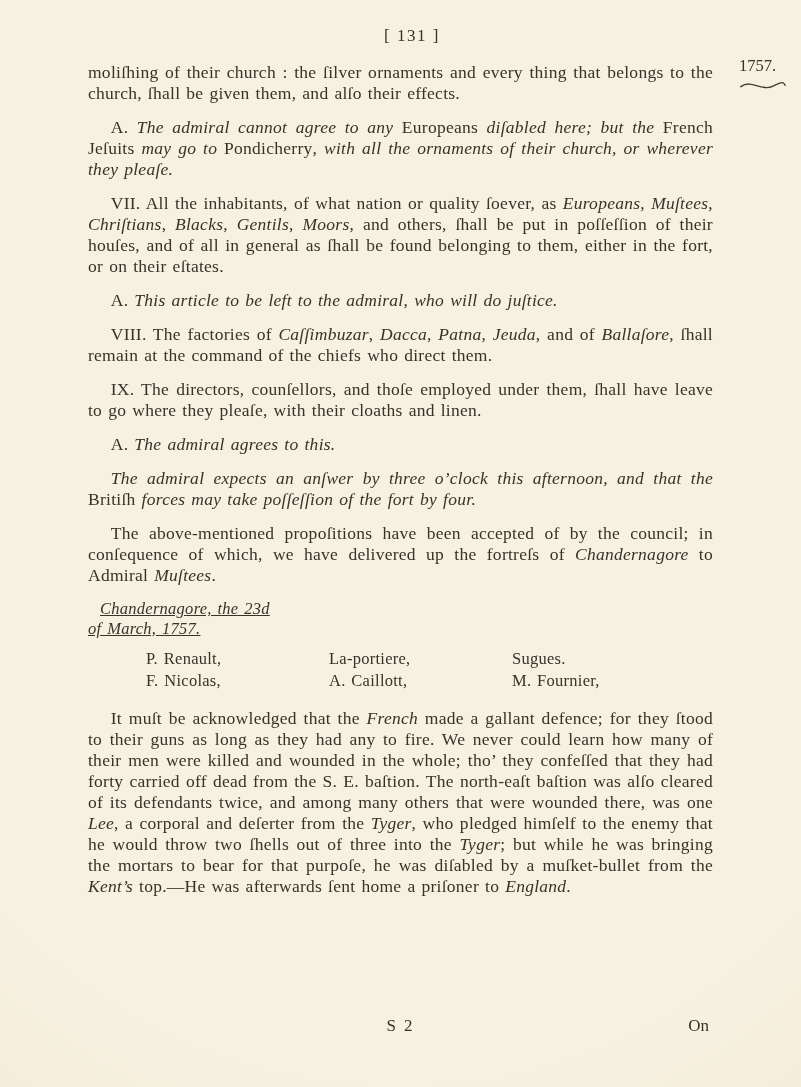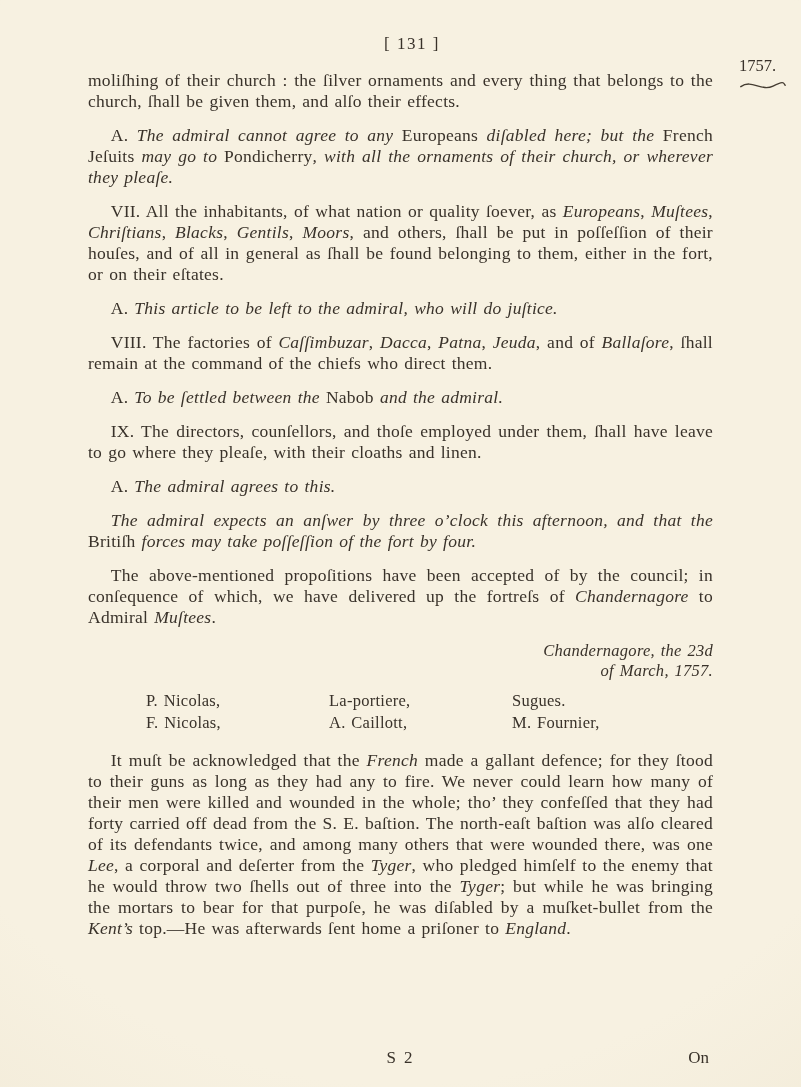--- a/index.html
+++ b/index.html
@@ -9,21 +9,21 @@
   body {
     position: relative;
     overflow: hidden;
     font-family: "Liberation Serif", "DejaVu Serif", serif;
     color: var(--ink, #39322a);
     background:
       radial-gradient(ellipse 130% 105% at 50% 42%, #f7f1e1 55%, #ece3cd 100%);
   }
 
   .page-number {
-    padding-top: 34px;
+    padding-top: 26px;
     text-align: center;
     font-size: 17px;
     letter-spacing: 1.5px;
     margin-left: 23px;
   }
 
   .margin-note {
     position: absolute;
     left: 739px;
     top: 56px;
@@ -44,42 +44,42 @@
   }
 
   .para { margin-bottom: 13px; }
   .para.indent { text-indent: 1.3em; }
   .it { font-style: italic; }
 
   .dateline {
     font-style: italic;
     font-size: 16.5px;
     line-height: 20px;
-    text-align: right;
+    text-align: left;
     margin: 12px 0 9px 0;
+    text-decoration: underline;
   }
   .dateline .dl1 { padding-left: 12px; }
   .dateline .dl2 { padding-left: 0; }
 
   .signatures {
     display: flex;
     margin: 0 18px 16px 58px;
     text-align: left;
     font-size: 16.5px;
     line-height: 22px;
   }
   .sig-col { width: 196px; }
 
   .page-footer {
     position: absolute;
     left: 88px;
     right: 88px;
     top: 1016px;
     font-size: 17px;
-    margin-top: 32px;
   }
   .sig-mark { display: block; text-align: center; letter-spacing: 2px; }
   .catchword { position: absolute; right: 4px; top: 0; }
 </style>
 </head>
 <body>
 
 <div class="page-number">[ 131 ]</div>
 
 <div class="margin-note">
@@ -90,35 +90,34 @@
 </div>
 
 <main class="text-block">
 
   <div id="articles">
       <p class="para"><span>moliſhing of their church : the ſilver ornaments and every thing that belongs to the church, ſhall be given them, and alſo their effects.</span></p>
       <p class="para indent"><span>A. </span><span class="it">The admiral cannot agree to any </span><span>Europeans</span><span class="it"> diſabled here; but the </span><span>French Jeſuits</span><span class="it"> may go to </span><span>Pondicherry</span><span class="it">, with all the ornaments of their church, or wherever they pleaſe.</span></p>
       <p class="para indent"><span>VII. All the inhabitants, of what nation or quality ſoever, as </span><span class="it">Europeans</span><span>, </span><span class="it">Muſtees</span><span>, </span><span class="it">Chriſtians</span><span>, </span><span class="it">Blacks</span><span>, </span><span class="it">Gentils</span><span>, </span><span class="it">Moors</span><span>, and others, ſhall be put in poſſeſſion of their houſes, and of all in general as ſhall be found belonging to them, either in the fort, or on their eſtates.</span></p>
       <p class="para indent"><span>A. </span><span class="it">This article to be left to the admiral, who will do juſtice.</span></p>
       <p class="para indent"><span>VIII. The factories of </span><span class="it">Caſſimbuzar</span><span>, </span><span class="it">Dacca</span><span>, </span><span class="it">Patna</span><span>, </span><span class="it">Jeuda</span><span>, and of </span><span class="it">Ballaſore</span><span>, ſhall remain at the command of the chiefs who direct them.</span></p>
-      <p class="para indent"><span>A. </span><span class="it">To be ſettled between the </span><span>Nabob</span><span class="it"> and the admiral.</span></p>
       <p class="para indent"><span>IX. The directors, counſellors, and thoſe employed under them, ſhall have leave to go where they pleaſe, with their cloaths and linen.</span></p>
       <p class="para indent"><span>A. </span><span class="it">The admiral agrees to this.</span></p>
       <p class="para indent"><span class="it">The admiral expects an anſwer by three o’clock this afternoon, and that the </span><span>Britiſh</span><span class="it"> forces may take poſſeſſion of the fort by four.</span></p>
       <p class="para indent"><span>The above-mentioned propoſitions have been accepted of by the council; in conſequence of which, we have delivered up the fortreſs of </span><span class="it">Chandernagore</span><span> to Admiral </span><span class="it">Muſtees</span><span>.</span></p>
     </div>
 
   <div class="dateline">
     <div class="dl1">Chandernagore, the 23d</div>
     <div class="dl2">of March, 1757.</div>
   </div>
 
   <div id="signatures" class="signatures">
       <div class="sig-col">
-        <div>P. Nicolas,</div>
+        <div>P. Renault,</div>
         <div>F. Nicolas,</div>
       </div>
       <div class="sig-col">
         <div>La-portiere,</div>
         <div>A. Caillott,</div>
       </div>
       <div class="sig-col">
         <div>Sugues.</div>
         <div>M. Fournier,</div>
       </div>

